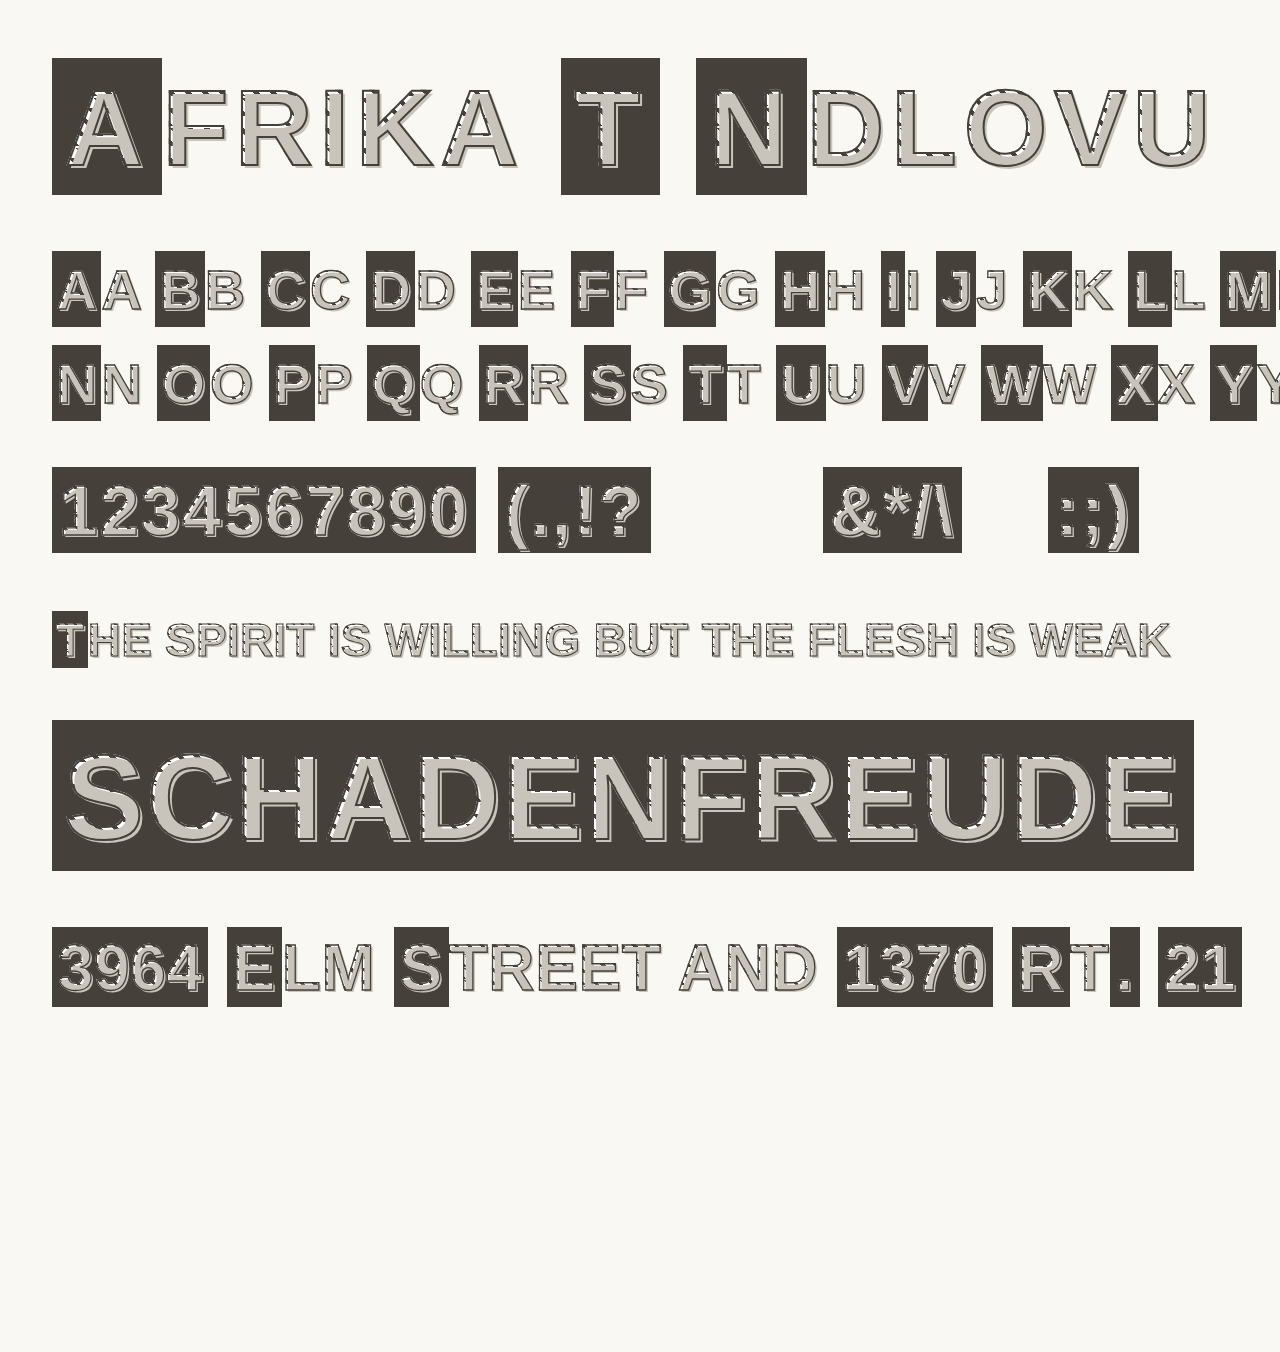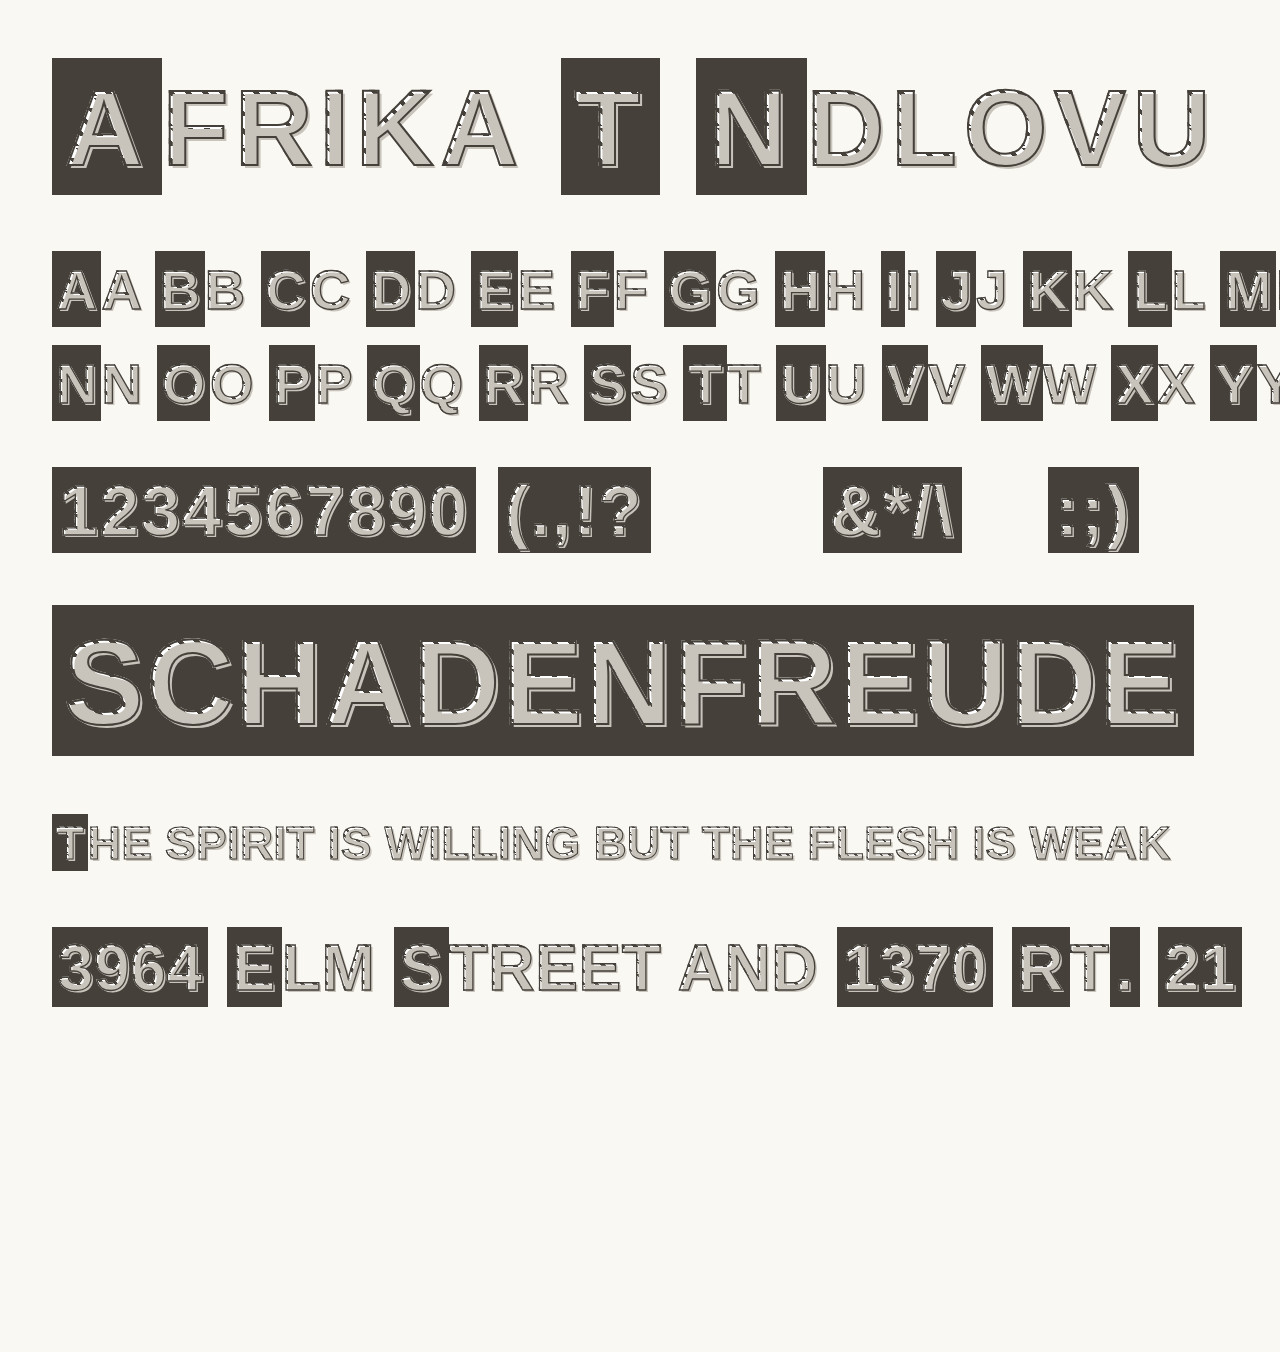--- a/index.html
+++ b/index.html
@@ -105,17 +105,17 @@
 </style>
 </head>
 <body>
 
 <div class="page" data-name="font-specimen-page">
   <main class="specimen" data-name="specimen">
       <div class="line xl" data-name="font-name-title"><span class="bx" data-name="boxed-glyph-group"><span class="pat" data-name="pattern-text">A</span></span><span class="plain" data-name="glyph-group"><span class="pat" data-name="pattern-text">frika</span></span><span class="plain" data-name="glyph-group"><span class="pat" data-name="pattern-text"> </span></span><span class="bx" data-name="boxed-glyph-group"><span class="pat" data-name="pattern-text">T</span></span><span class="plain" data-name="glyph-group"><span class="pat" data-name="pattern-text"> </span></span><span class="bx" data-name="boxed-glyph-group"><span class="pat" data-name="pattern-text">N</span></span><span class="plain" data-name="glyph-group"><span class="pat" data-name="pattern-text">dlovu</span></span></div>
       <div class="line md" data-name="alphabet-row-1"><span class="bx" data-name="boxed-glyph-group"><span class="pat" data-name="pattern-text">A</span></span><span class="plain" data-name="glyph-group"><span class="pat" data-name="pattern-text">a </span></span><span class="bx" data-name="boxed-glyph-group"><span class="pat" data-name="pattern-text">B</span></span><span class="plain" data-name="glyph-group"><span class="pat" data-name="pattern-text">b </span></span><span class="bx" data-name="boxed-glyph-group"><span class="pat" data-name="pattern-text">C</span></span><span class="plain" data-name="glyph-group"><span class="pat" data-name="pattern-text">c </span></span><span class="bx" data-name="boxed-glyph-group"><span class="pat" data-name="pattern-text">D</span></span><span class="plain" data-name="glyph-group"><span class="pat" data-name="pattern-text">d </span></span><span class="bx" data-name="boxed-glyph-group"><span class="pat" data-name="pattern-text">E</span></span><span class="plain" data-name="glyph-group"><span class="pat" data-name="pattern-text">e </span></span><span class="bx" data-name="boxed-glyph-group"><span class="pat" data-name="pattern-text">F</span></span><span class="plain" data-name="glyph-group"><span class="pat" data-name="pattern-text">f </span></span><span class="bx" data-name="boxed-glyph-group"><span class="pat" data-name="pattern-text">G</span></span><span class="plain" data-name="glyph-group"><span class="pat" data-name="pattern-text">g </span></span><span class="bx" data-name="boxed-glyph-group"><span class="pat" data-name="pattern-text">H</span></span><span class="plain" data-name="glyph-group"><span class="pat" data-name="pattern-text">h </span></span><span class="bx" data-name="boxed-glyph-group"><span class="pat" data-name="pattern-text">I</span></span><span class="plain" data-name="glyph-group"><span class="pat" data-name="pattern-text">i </span></span><span class="bx" data-name="boxed-glyph-group"><span class="pat" data-name="pattern-text">J</span></span><span class="plain" data-name="glyph-group"><span class="pat" data-name="pattern-text">j </span></span><span class="bx" data-name="boxed-glyph-group"><span class="pat" data-name="pattern-text">K</span></span><span class="plain" data-name="glyph-group"><span class="pat" data-name="pattern-text">k </span></span><span class="bx" data-name="boxed-glyph-group"><span class="pat" data-name="pattern-text">L</span></span><span class="plain" data-name="glyph-group"><span class="pat" data-name="pattern-text">l </span></span><span class="bx" data-name="boxed-glyph-group"><span class="pat" data-name="pattern-text">M</span></span><span class="plain" data-name="glyph-group"><span class="pat" data-name="pattern-text">m</span></span></div>
       <div class="line md" data-name="alphabet-row-2"><span class="bx" data-name="boxed-glyph-group"><span class="pat" data-name="pattern-text">N</span></span><span class="plain" data-name="glyph-group"><span class="pat" data-name="pattern-text">n </span></span><span class="bx" data-name="boxed-glyph-group"><span class="pat" data-name="pattern-text">O</span></span><span class="plain" data-name="glyph-group"><span class="pat" data-name="pattern-text">o </span></span><span class="bx" data-name="boxed-glyph-group"><span class="pat" data-name="pattern-text">P</span></span><span class="plain" data-name="glyph-group"><span class="pat" data-name="pattern-text">p </span></span><span class="bx" data-name="boxed-glyph-group"><span class="pat" data-name="pattern-text">Q</span></span><span class="plain" data-name="glyph-group"><span class="pat" data-name="pattern-text">q </span></span><span class="bx" data-name="boxed-glyph-group"><span class="pat" data-name="pattern-text">R</span></span><span class="plain" data-name="glyph-group"><span class="pat" data-name="pattern-text">r </span></span><span class="bx" data-name="boxed-glyph-group"><span class="pat" data-name="pattern-text">S</span></span><span class="plain" data-name="glyph-group"><span class="pat" data-name="pattern-text">s </span></span><span class="bx" data-name="boxed-glyph-group"><span class="pat" data-name="pattern-text">T</span></span><span class="plain" data-name="glyph-group"><span class="pat" data-name="pattern-text">t </span></span><span class="bx" data-name="boxed-glyph-group"><span class="pat" data-name="pattern-text">U</span></span><span class="plain" data-name="glyph-group"><span class="pat" data-name="pattern-text">u </span></span><span class="bx" data-name="boxed-glyph-group"><span class="pat" data-name="pattern-text">V</span></span><span class="plain" data-name="glyph-group"><span class="pat" data-name="pattern-text">v </span></span><span class="bx" data-name="boxed-glyph-group"><span class="pat" data-name="pattern-text">W</span></span><span class="plain" data-name="glyph-group"><span class="pat" data-name="pattern-text">w </span></span><span class="bx" data-name="boxed-glyph-group"><span class="pat" data-name="pattern-text">X</span></span><span class="plain" data-name="glyph-group"><span class="pat" data-name="pattern-text">x </span></span><span class="bx" data-name="boxed-glyph-group"><span class="pat" data-name="pattern-text">Y</span></span><span class="plain" data-name="glyph-group"><span class="pat" data-name="pattern-text">y </span></span><span class="bx" data-name="boxed-glyph-group"><span class="pat" data-name="pattern-text">Z</span></span><span class="plain" data-name="glyph-group"><span class="pat" data-name="pattern-text">z</span></span></div>
       <div class="line md2" data-name="numbers-symbols-row"><span class="bx" data-name="boxed-glyph-group"><span class="pat" data-name="pattern-text">1234567890</span></span><span class="plain" data-name="glyph-group"><span class="pat" data-name="pattern-text"> </span></span><span class="bx" data-name="boxed-glyph-group"><span class="pat" data-name="pattern-text">(.,!?</span></span><span class="plain" data-name="glyph-group"><span class="pat" data-name="pattern-text">        </span></span><span class="bx" data-name="boxed-glyph-group"><span class="pat" data-name="pattern-text">&amp;*/\</span></span><span class="plain" data-name="glyph-group"><span class="pat" data-name="pattern-text">    </span></span><span class="bx" data-name="boxed-glyph-group"><span class="pat" data-name="pattern-text">:;)</span></span></div>
+      <div class="line sm2" data-name="proverb-line"><span class="bx" data-name="boxed-glyph-group"><span class="pat" data-name="pattern-text">T</span></span><span class="plain" data-name="glyph-group"><span class="pat" data-name="pattern-text">he spirit is willing but the flesh is weak</span></span></div>
       <div class="line xl2" data-name="sample-word-schadenfreude"><span class="bx" data-name="boxed-glyph-group"><span class="pat" data-name="pattern-text">SCHADENFREUDE</span></span></div>
-      <div class="line sm2" data-name="proverb-line"><span class="bx" data-name="boxed-glyph-group"><span class="pat" data-name="pattern-text">T</span></span><span class="plain" data-name="glyph-group"><span class="pat" data-name="pattern-text">he spirit is willing but the flesh is weak</span></span></div>
       <div class="line lg" data-name="address-line"><span class="bx" data-name="boxed-glyph-group"><span class="pat" data-name="pattern-text">3964</span></span><span class="plain" data-name="glyph-group"><span class="pat" data-name="pattern-text"> </span></span><span class="bx" data-name="boxed-glyph-group"><span class="pat" data-name="pattern-text">E</span></span><span class="plain" data-name="glyph-group"><span class="pat" data-name="pattern-text">lm</span></span><span class="plain" data-name="glyph-group"><span class="pat" data-name="pattern-text"> </span></span><span class="bx" data-name="boxed-glyph-group"><span class="pat" data-name="pattern-text">S</span></span><span class="plain" data-name="glyph-group"><span class="pat" data-name="pattern-text">treet</span></span><span class="plain" data-name="glyph-group"><span class="pat" data-name="pattern-text"> and </span></span><span class="bx" data-name="boxed-glyph-group"><span class="pat" data-name="pattern-text">1370</span></span><span class="plain" data-name="glyph-group"><span class="pat" data-name="pattern-text"> </span></span><span class="bx" data-name="boxed-glyph-group"><span class="pat" data-name="pattern-text">R</span></span><span class="plain" data-name="glyph-group"><span class="pat" data-name="pattern-text">t</span></span><span class="bx" data-name="boxed-glyph-group"><span class="pat" data-name="pattern-text">.</span></span><span class="plain" data-name="glyph-group"><span class="pat" data-name="pattern-text"> </span></span><span class="bx" data-name="boxed-glyph-group"><span class="pat" data-name="pattern-text">21</span></span></div>
     </main>
 </div>
 
 </body></html>

